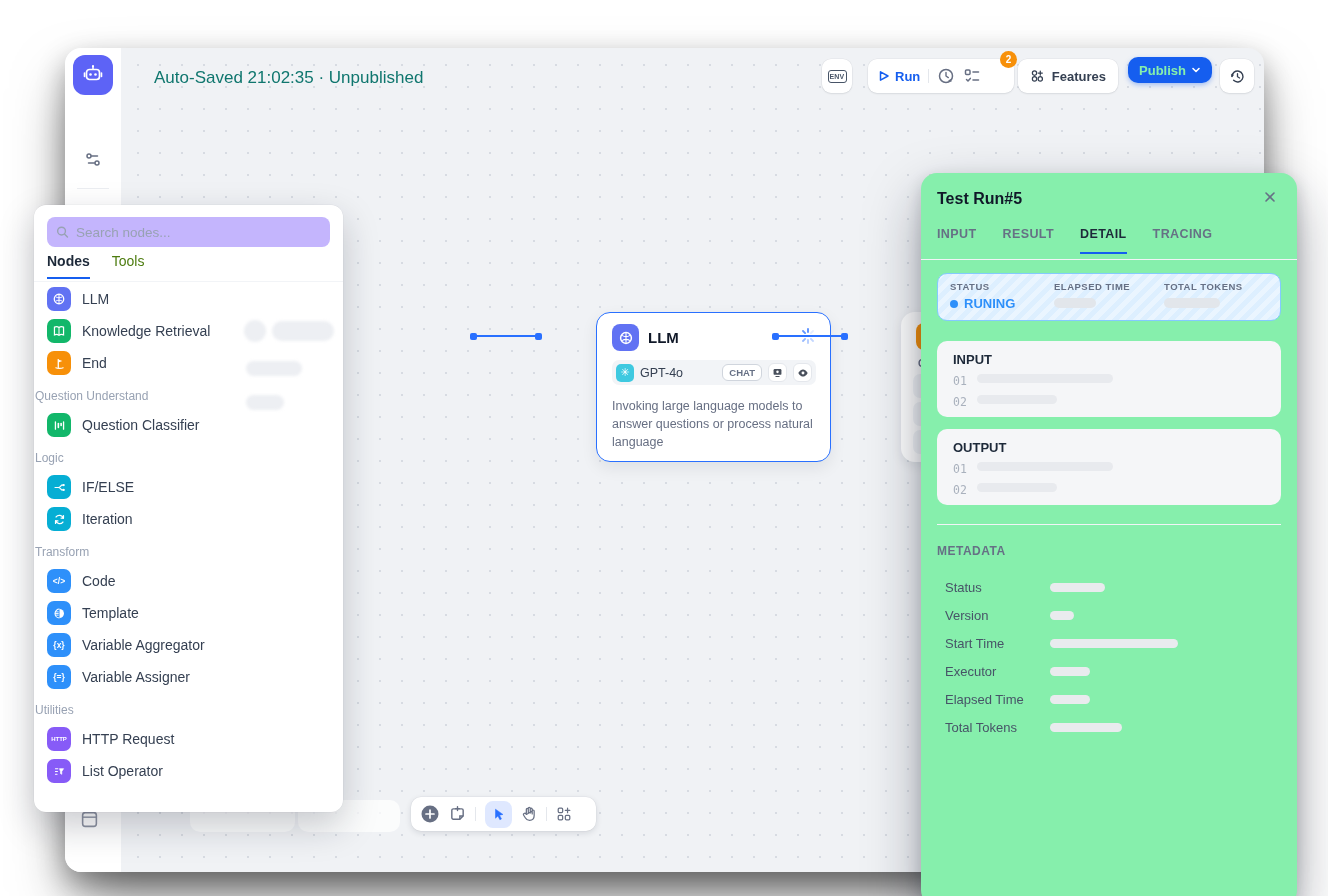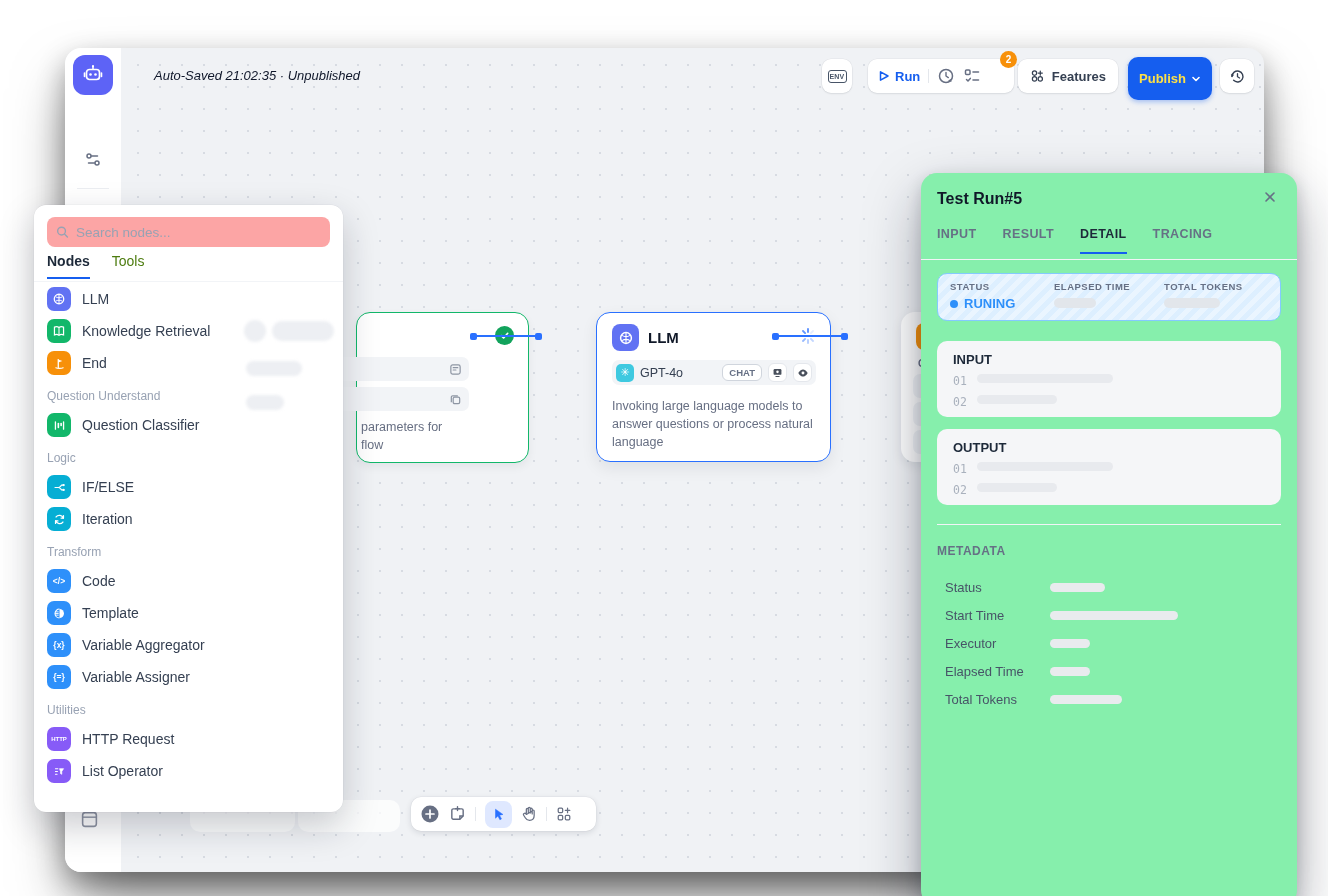--- a/index.html
+++ b/index.html
@@ -22,34 +22,34 @@
   .rail { position:absolute; left:0; top:0; width:56px; height:100%; background:#fff; z-index:3; }
   .app-icon { position:absolute; left:8px; top:7px; width:40px; height:40px; border-radius:12px;
     background:#5d63f6; display:flex; align-items:center; justify-content:center; }
   .rail-sliders { position:absolute; left:17px; top:102px; }
   .rail-divider { position:absolute; left:12px; top:140px; width:32px; height:1px; background:#eceef2; }
   .rail-window-btn { position:absolute; left:11px; top:158px; width:34px; height:34px; border-radius:9px;
     background:#e8f1ff; display:flex; align-items:center; justify-content:center; }
   .rail-bottom { position:absolute; left:15px; top:762px; opacity:.75; }
 
   
-  .autosave { position:absolute; left:89px; top:20px; font-size:13px; color:#0f172a; z-index:2;font-style:italic; }
+  .autosave { position:absolute; left:89px; top:20px; font-size:17px; color:#0f766e; z-index:2; }
   .tb { position:absolute; top:11px; height:34px; background:#fff; border-radius:9px;
     box-shadow:0 1px 2px rgba(16,24,40,.08), 0 0 0 0.5px rgba(16,24,40,.06);
     display:flex; align-items:center; z-index:2; }
   .tb-env { left:757px; width:30px; justify-content:center; }
   .env-glyph { font-size:7px; font-weight:700; color:#475467; border:1.4px solid #475467; border-radius:3px; padding:2px 1px; letter-spacing:.2px; }
   .tb-rungroup { left:803px; width:146px; padding:0 10px; gap:8px; }
   .run-btn { display:flex; align-items:center; gap:5px; color:#155eef; font-size:13px; font-weight:600; }
   .tb-vdiv { width:1px; height:14px; background:#e4e7ec; }
   .badge-2 { position:absolute; left:935px; top:3px; width:17px; height:17px; border-radius:50%; background:#f79009;
     color:#fff; font-size:10px; font-weight:700; display:flex; align-items:center; justify-content:center; z-index:3; }
   .tb-features { left:953px; width:100px; padding:0 12px; gap:7px; font-size:13px; font-weight:600; color:#354052; }
-  .publish-btn { position:absolute; left:1063px; top:9px; width:84px; height:43px; border-radius:10px; background:#155eef;
-    color:#fde047; font-size:13px; font-weight:600; display:flex; align-items:center; justify-content:center; gap:5px; z-index:2;
+  .publish-btn { position:absolute; left:1063px; top:9px; width:84px; height:26px; border-radius:10px; background:#155eef;
+    color:#86efac; font-size:13px; font-weight:600; display:flex; align-items:center; justify-content:center; gap:5px; z-index:2;
     box-shadow:0 2px 5px rgba(21,94,239,.35); }
   .tb-history { left:1155px; width:34px; justify-content:center; }
 
   
   .node { position:absolute; background:#fff; border-radius:14px; }
   .start-node { left:235px; top:264px; width:173px; height:151px; border:1.5px solid #12b76a;
     box-shadow:0 4px 10px rgba(16,24,40,.06); }
   .check-badge { position:absolute; right:14px; top:13px; width:19px; height:19px; border-radius:50%; background:#12a35c;
     display:flex; align-items:center; justify-content:center; }
   .start-row { position:absolute; left:-52px; width:164px; height:24px; background:#f2f4f7; border-radius:7px;
@@ -85,35 +85,35 @@
   
   .ghost-pill { position:absolute; top:752px; height:32px; border-radius:10px; background:rgba(255,255,255,.72); }
   .toolbar { position:absolute; left:290px; top:749px; width:185px; height:34px; background:#fff; border-radius:10px;
     display:flex; align-items:center; gap:9px; padding:0 9px;
     box-shadow:0 2px 6px rgba(16,24,40,.12), 0 0 0 0.5px rgba(16,24,40,.05); z-index:2; }
   .cursor-chip { width:27px; height:27px; border-radius:8px; background:#dfe8ff; display:flex; align-items:center; justify-content:center; }
 
   
   .node-panel { position:absolute; left:34px; top:205px; width:309px; height:607px; background:#fff; border-radius:12px;
     box-shadow:0 14px 36px rgba(16,24,40,.22), 0 0 0 0.5px rgba(16,24,40,.05); z-index:6; }
-  .search-box { position:absolute; left:13px; top:12px; width:283px; height:30px; background:#fca5a5; border-radius:8px;
+  .search-box { position:absolute; left:13px; top:12px; width:283px; height:30px; background:#c4b5fd; border-radius:8px;
     display:flex; align-items:center; gap:7px; padding:0 9px; }
   .search-box input { border:none; outline:none; background:transparent; font-size:13.5px; color:#354052; width:100%;
     font-family:"Liberation Sans", sans-serif; }
   .search-box input::placeholder { color:#98a2b3; }
   .np-tabs { position:absolute; left:13px; top:48px; display:flex; gap:22px; font-size:14px; }
   .np-tab { padding-bottom:8px; color:#4d7c0f; }
   .np-tab.active { color:#1d2939; font-weight:700; border-bottom:2px solid #155eef; }
   .np-tabline { position:absolute; left:0; top:76px; width:100%; height:1px; background:#f2f4f7; }
   .np-list { position:absolute; left:0; top:78px; width:100%; }
   .np-item { display:flex; align-items:center; gap:11px; height:32px; padding:0 13px; }
   .np-item .lbl { font-size:14px; color:#354052; }
   .np-ico { width:24px; height:24px; border-radius:7px; display:flex; align-items:center; justify-content:center;
     color:#fff; font-weight:700; flex:none; }
-  .np-section { height:30px; display:flex; align-items:flex-end; padding:0 13px 6px; font-size:12px; color:#98a2b3; }
+  .np-section { height:30px; display:flex; align-items:flex-end; padding:0 1px 6px; font-size:12px; color:#98a2b3; }
   .glyph-sm { font-size:8.5px; font-weight:700; letter-spacing:0; }
   .blob { position:absolute; background:#edeff3; border-radius:10px; filter:blur(1.5px); }
 
   
   .run-panel { position:absolute; left:921px; top:137px; width:376px; height:733px; background:#86efac; border-radius:16px;
     box-shadow:0 24px 56px rgba(16,24,40,.35), 0 6px 16px rgba(16,24,40,.18); z-index:7;margin-top:36px; }
   .rp-title { position:absolute; left:16px; top:17px; font-size:16px; font-weight:700; color:#101828; }
   .rp-close { position:absolute; right:20px; top:17px; color:#667085; font-size:15px; line-height:1; }
   .rp-tabs { position:absolute; left:16px; top:54px; display:flex; gap:26px; }
   .rp-tab { font-size:12.5px; font-weight:600; letter-spacing:.4px; color:#667085; padding-bottom:11px; }
@@ -149,43 +149,20 @@
 
     <div class="canvas">
 
       <div class="edge" style="left:352px; top:287px; width:67px;"></div>
       <div class="edge" style="left:654px; top:287px; width:70px;"></div>
       <div class="handle" style="left:349px; top:284.5px;"></div>
       <div class="handle" style="left:414px; top:284.5px;"></div>
       <div class="handle" style="left:651px; top:284.5px;"></div>
       <div class="handle" style="left:720px; top:284.5px;"></div>
 
-      <div class="node start-node">
-        <div class="check-badge">
-          <svg width="11" height="11" viewBox="0 0 12 12">
-              <path d="M2.5 6.2 5 8.7 9.5 3.6" stroke="#fff" stroke-width="1.8" fill="none" stroke-linecap="round" stroke-linejoin="round"></path>
-            </svg>
-        </div>
-        <div class="start-row" style="top:44px;">
-          <svg width="13" height="13" viewBox="0 0 14 14">
-              <rect x="2" y="2" width="10" height="10" rx="2" fill="none" stroke="#8d95a3" stroke-width="1.3"></rect>
-              <path d="M4.5 5h5M4.5 7.5h3" stroke="#8d95a3" stroke-width="1.2" stroke-linecap="round"></path>
-            </svg>
-        </div>
-        <div class="start-row" style="top:74px;">
-          <svg width="13" height="13" viewBox="0 0 14 14">
-              <rect x="4.5" y="4.5" width="7" height="7" rx="1.5" fill="none" stroke="#8d95a3" stroke-width="1.3"></rect>
-              <path d="M9.5 3H4a1.5 1.5 0 0 0-1.5 1.5V10" fill="none" stroke="#8d95a3" stroke-width="1.3"></path>
-            </svg>
-        </div>
-        <div class="start-desc">
-          <div>parameters for</div>
-          <div>flow</div>
-        </div>
-      </div>
 
       <div class="node llm-node">
         <div class="node-head">
           <div class="node-ico" style="background:#6172f3;">
             <svg width="16" height="16" viewBox="0 0 16 16">
                 <circle cx="8" cy="8" r="5.4" fill="none" stroke="#fff" stroke-width="1.5"></circle>
                 <path d="M8 2.8v10.4M4 5.4c2.5 1.6 5.5 1.6 8 0M4 10.6c2.5-1.6 5.5-1.6 8 0" fill="none" stroke="#fff" stroke-width="1.1"></path>
               </svg>
           </div>
           <span class="node-title">LLM</span>
@@ -587,20 +564,24 @@
 
     <div class="rp-divider"></div>
     <div class="meta-title">METADATA</div>
 
     <div class="meta-rows">
       <div class="meta-row">
           <span class="meta-label">Status</span>
           <span class="meta-bar" style="width:55px;"></span>
         </div>
       <div class="meta-row">
+          <span class="meta-label">Version</span>
+          <span class="meta-bar" style="width:24px;"></span>
+        </div>
+      <div class="meta-row">
           <span class="meta-label">Start Time</span>
           <span class="meta-bar" style="width:128px;"></span>
         </div>
       <div class="meta-row">
           <span class="meta-label">Executor</span>
           <span class="meta-bar" style="width:40px;"></span>
         </div>
       <div class="meta-row">
           <span class="meta-label">Elapsed Time</span>
           <span class="meta-bar" style="width:40px;"></span>

